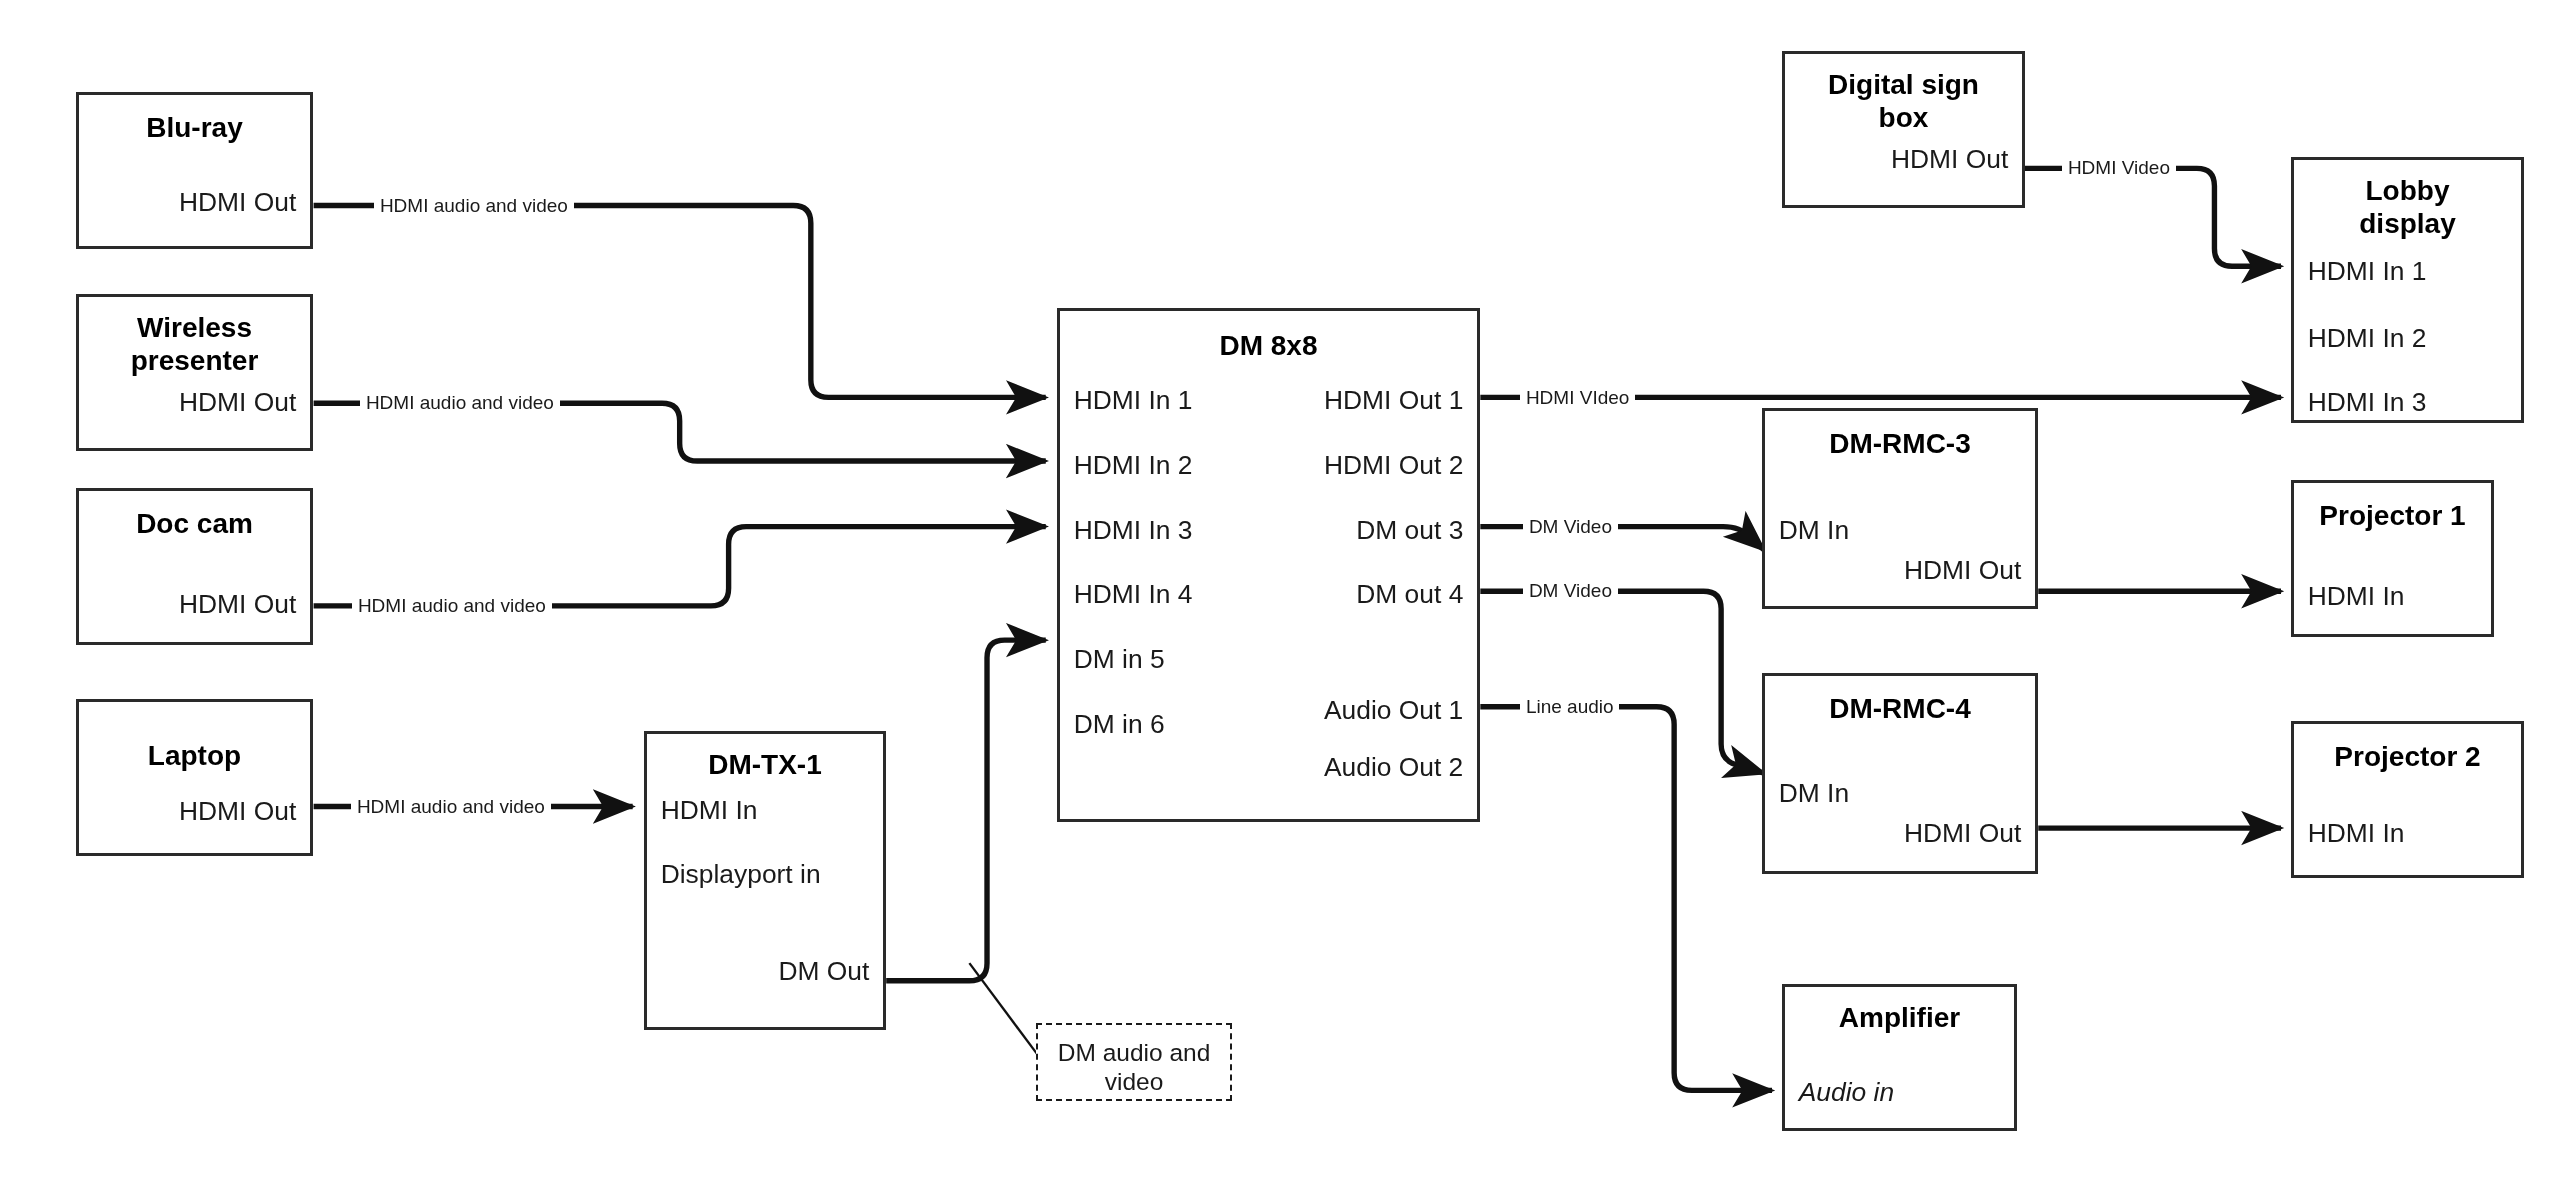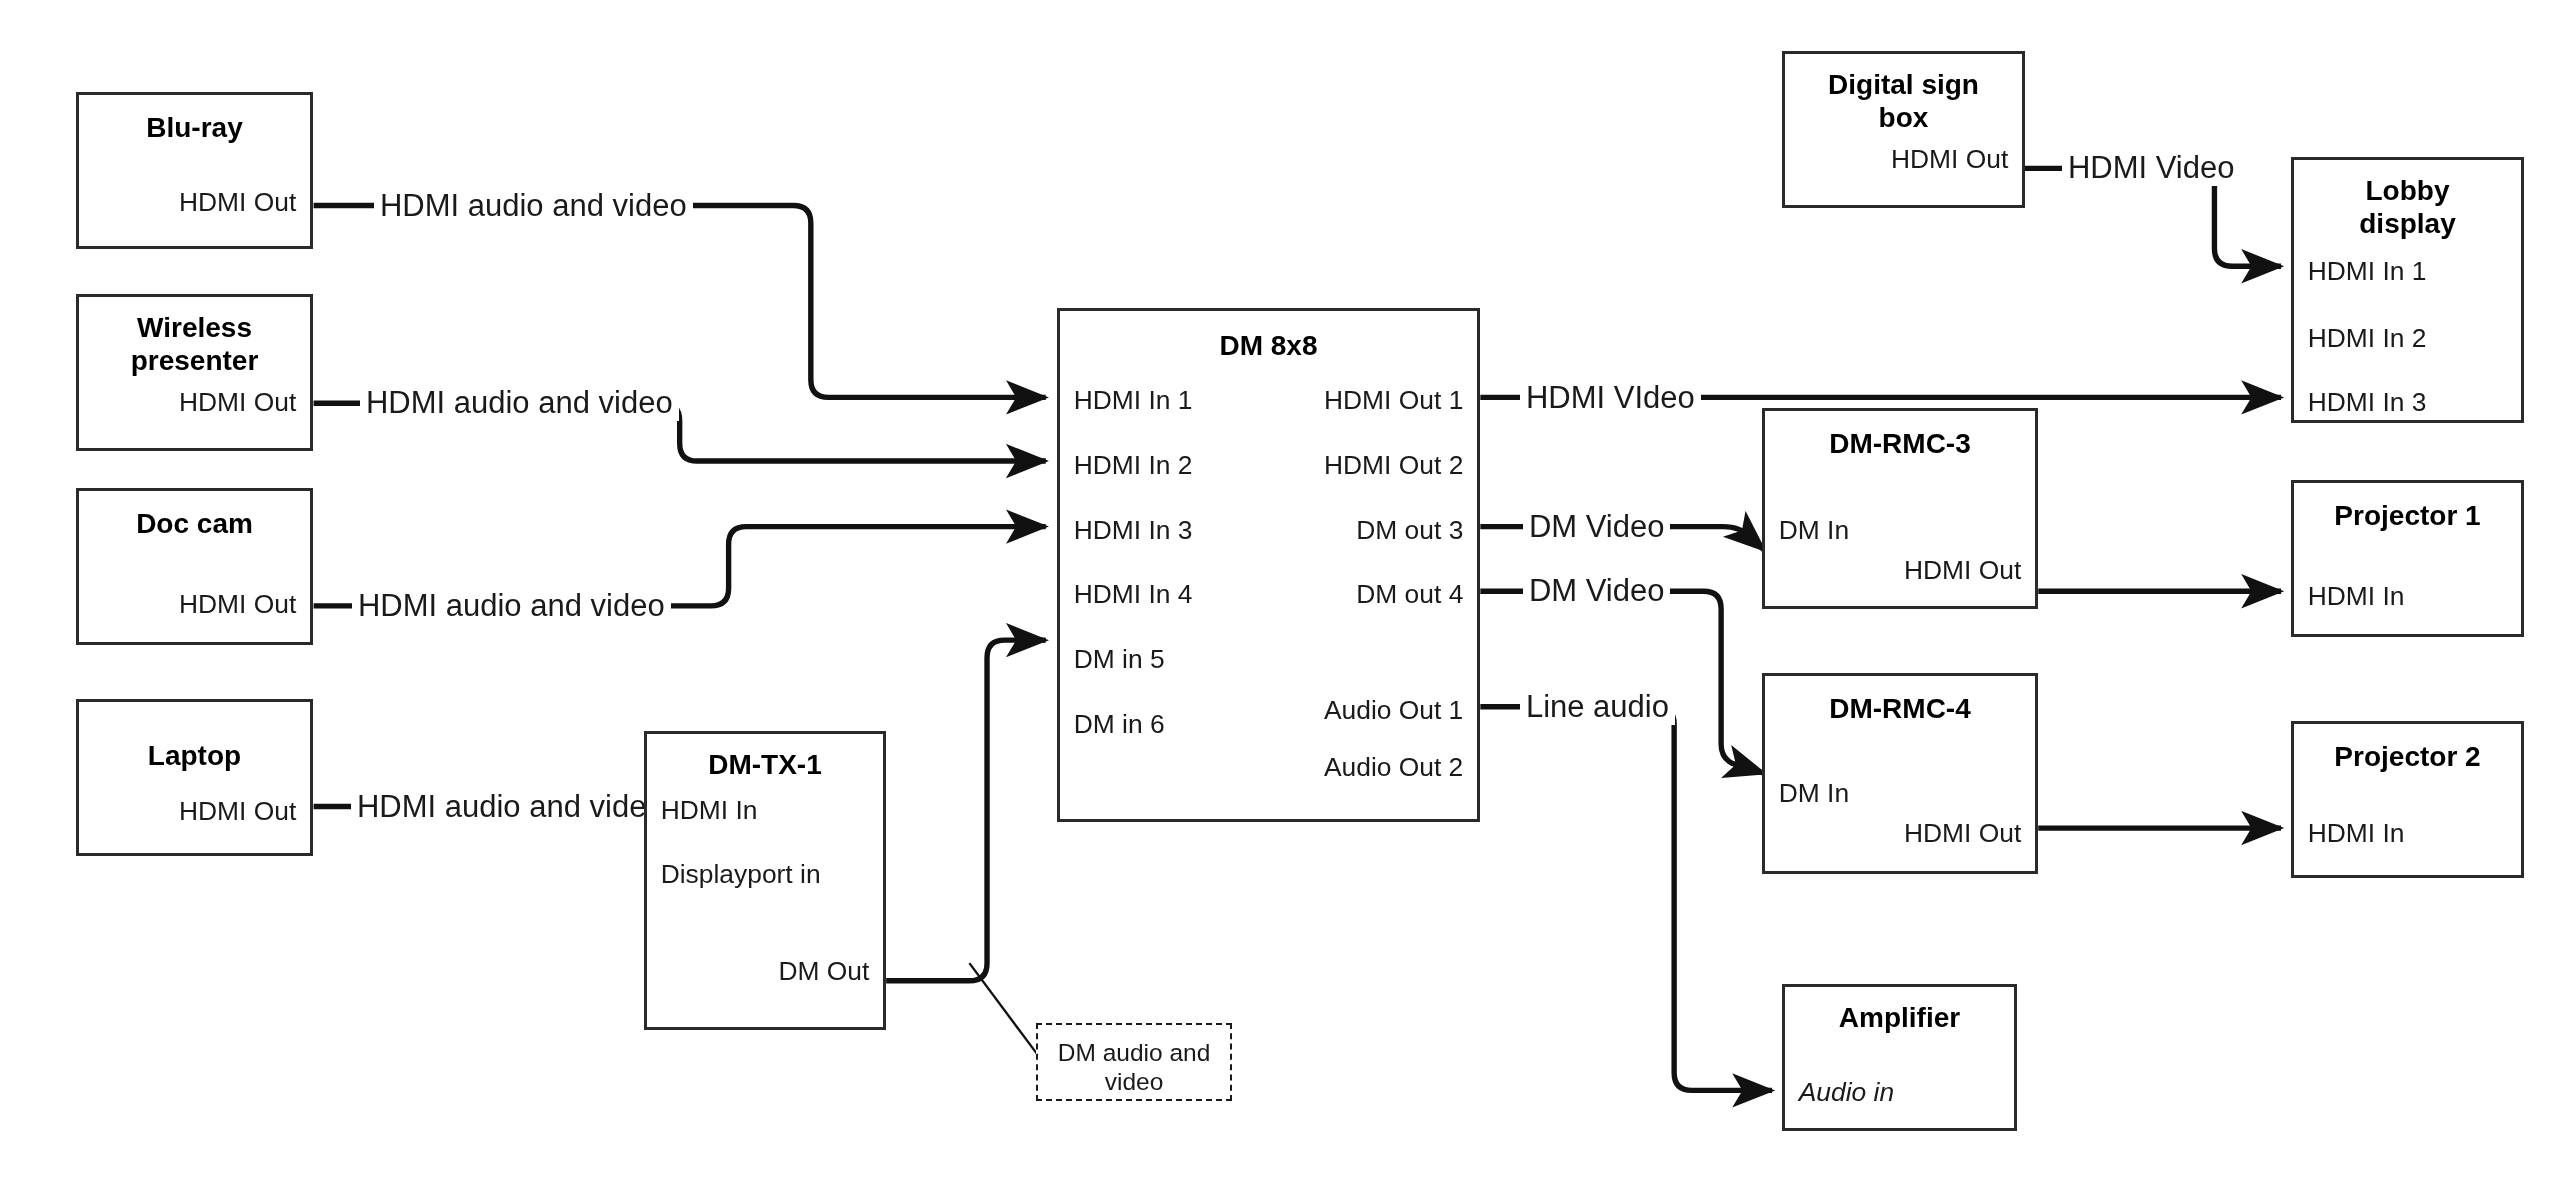--- a/index.html
+++ b/index.html
@@ -51,21 +51,21 @@
   .note-text {
     position: absolute;
     left: 5.9px; right: 5.9px;
     text-align: center;
     font-size: 24.5px;
     color: #1a1a1a;
     line-height: 1.2;
   }
   .wire-label {
     position: absolute;
-    font-size: 31px;
+    font-size: 19px;
     color: #1a1a1a;
     white-space: nowrap;
     background: #ffffff;
     padding: 0 5.9px;
     transform: translateY(-50%);
   }
 </style>
 </head>
 <body>
 
@@ -188,21 +188,21 @@
     <div class="port left" style="top:104px;">DM In</div>
     <div class="port right" style="top:144px;">HDMI Out</div>
   </div>
 
   <div class="node" style="left:1762px; top:673px; width:276px; height:201px;">
     <div class="node-title" style="top:15.7px;">DM-RMC-4</div>
     <div class="port left" style="top:102px;">DM In</div>
     <div class="port right" style="top:142px;">HDMI Out</div>
   </div>
 
-  <div class="node" style="left:2291px; top:480px; width:233px; height:157px;padding-left:14px;">
+  <div class="node" style="left:2291px; top:480px; width:203px; height:157px;padding-left:14px;">
     <div class="node-title" style="top:15.7px;">Projector 1</div>
     <div class="port left" style="top:98px;">HDMI In</div>
   </div>
 
   <div class="node" style="left:2291px; top:721px; width:233px; height:157px;">
     <div class="node-title" style="top:15.7px;">Projector 2</div>
     <div class="port left" style="top:94px;">HDMI In</div>
   </div>
 
   <div class="node" style="left:1782px; top:984px; width:235px; height:147px;">

